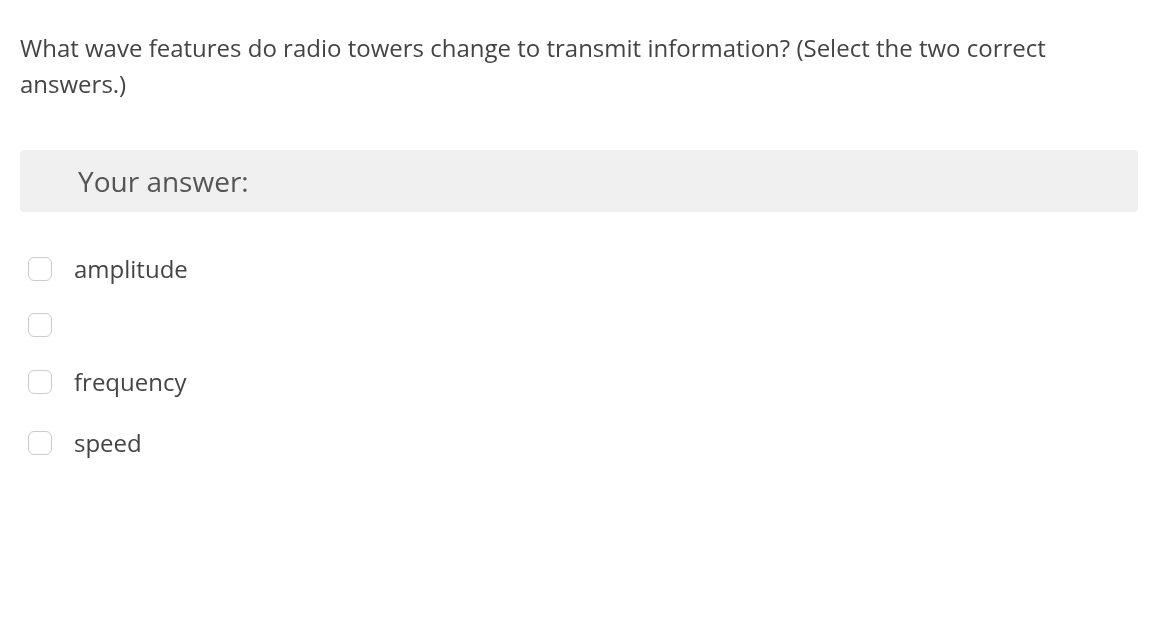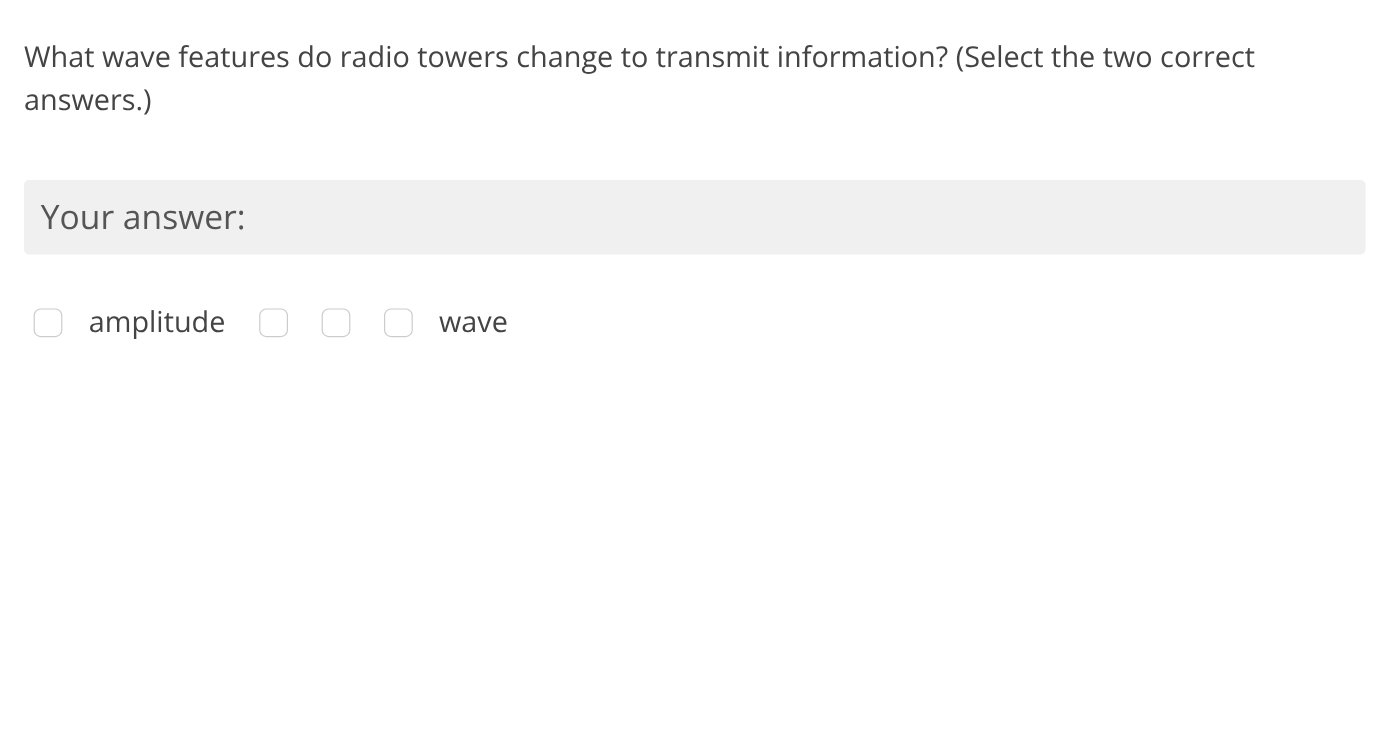--- a/index.html
+++ b/index.html
@@ -27,24 +27,25 @@
     .answer-header {
       background: #f0f0f0;
       padding: 12px 14px;
       border-radius: 4px;
       margin-bottom: 40px;
     }
     .answer-header-text {
       font-size: 28px;
       color: #555555;
       font-weight: 400;
+      margin-left: 44px;
     }
     .options-list {
       display: flex;
-      flex-direction: row;
+      flex-direction: column;
       gap: 28px;
       padding-left: 8px;
     }
     .option-row {
       display: flex;
       align-items: center;
       gap: 22px;
     }
     .checkbox {
       width: 24px;
@@ -74,19 +75,20 @@
   <div class="options-list">
     <div class="option-row">
       <div class="checkbox"></div>
       <div class="option-label">amplitude</div>
     </div>
     <div class="option-row">
       <div class="checkbox"></div>
     </div>
     <div class="option-row">
       <div class="checkbox"></div>
+      <div class="option-label">frequency</div>
     </div>
     <div class="option-row">
       <div class="checkbox"></div>
-      <div class="option-label">wave</div>
+      <div class="option-label">speed</div>
     </div>
   </div>
 </div>
 
 </body></html>

